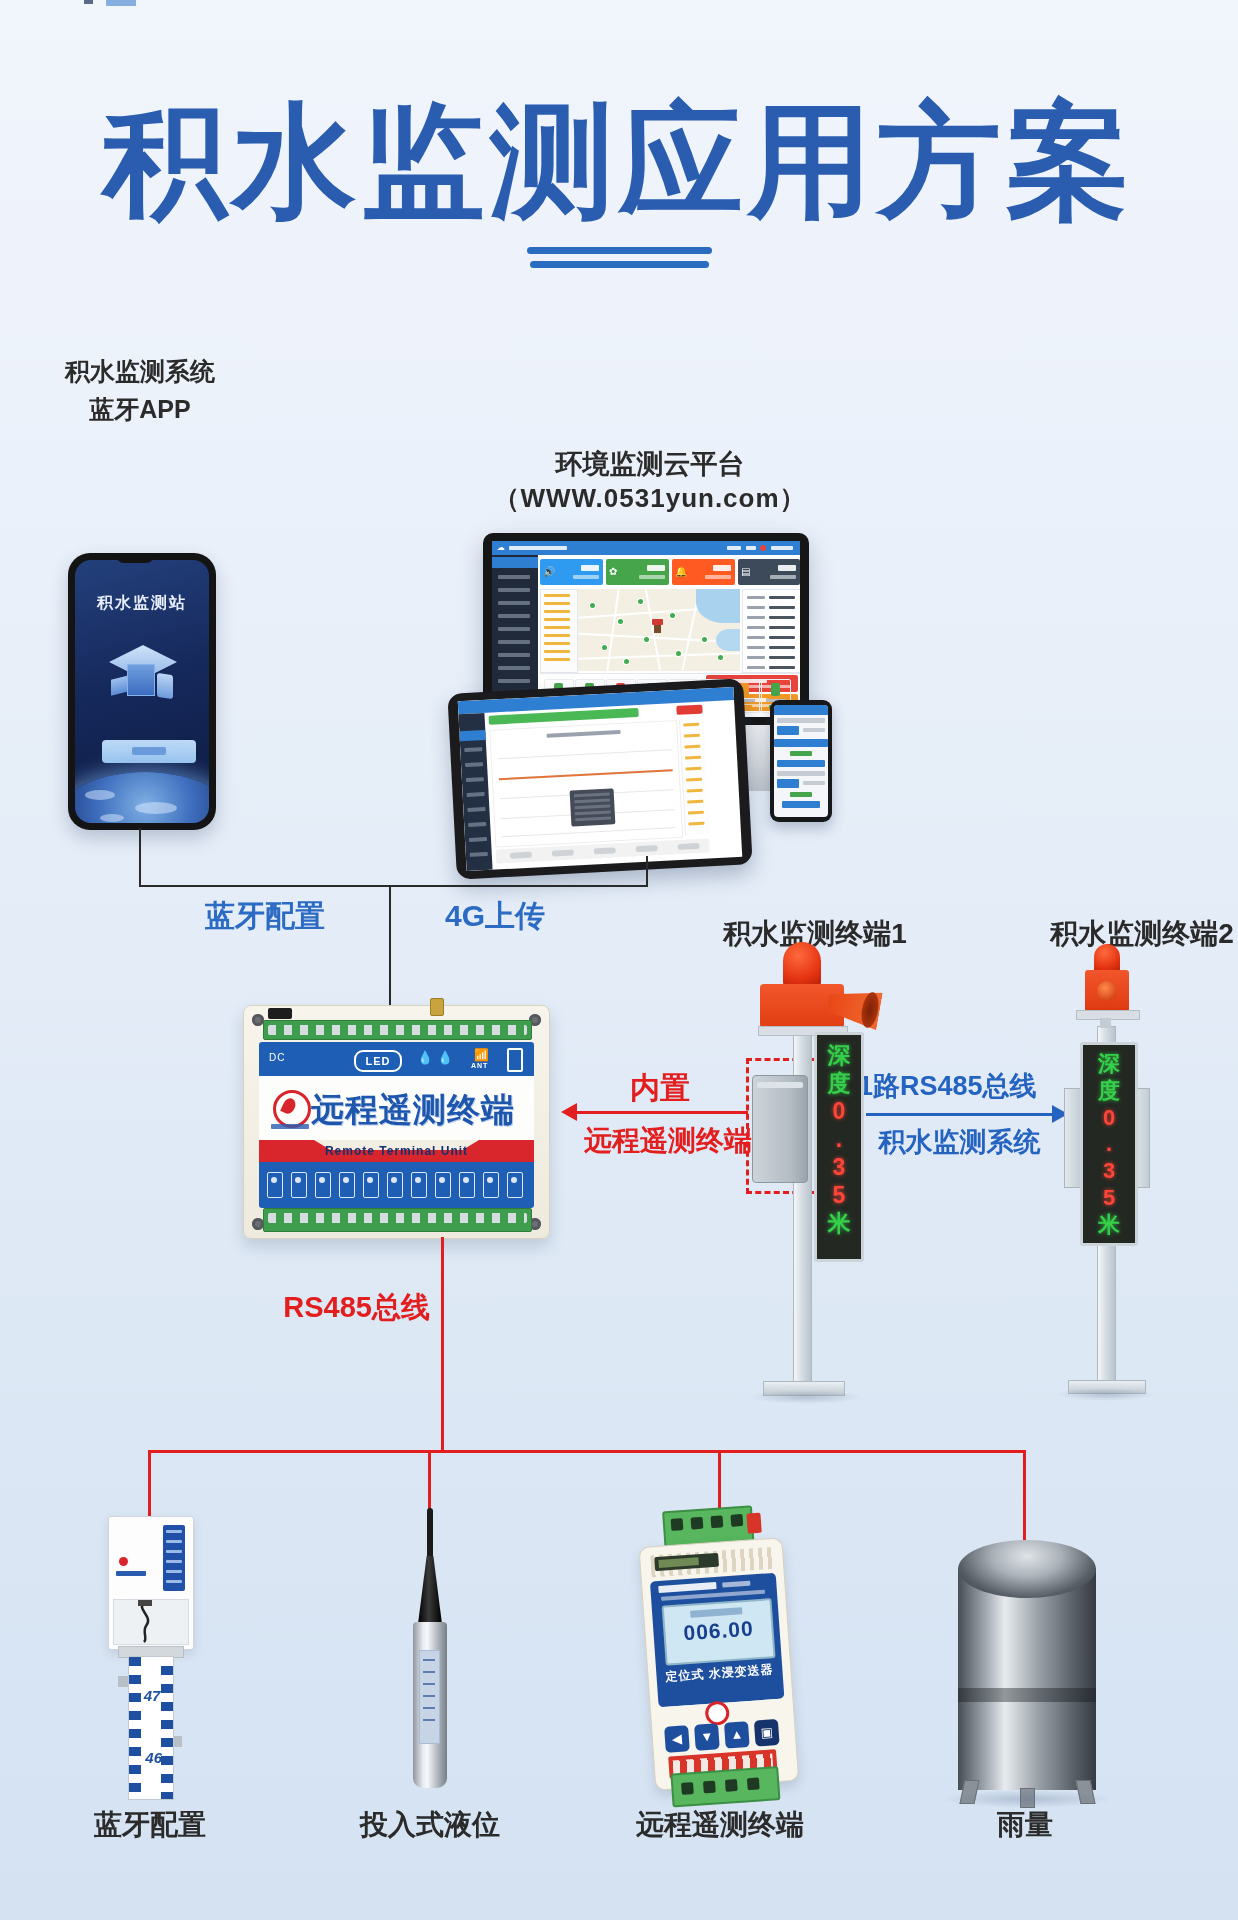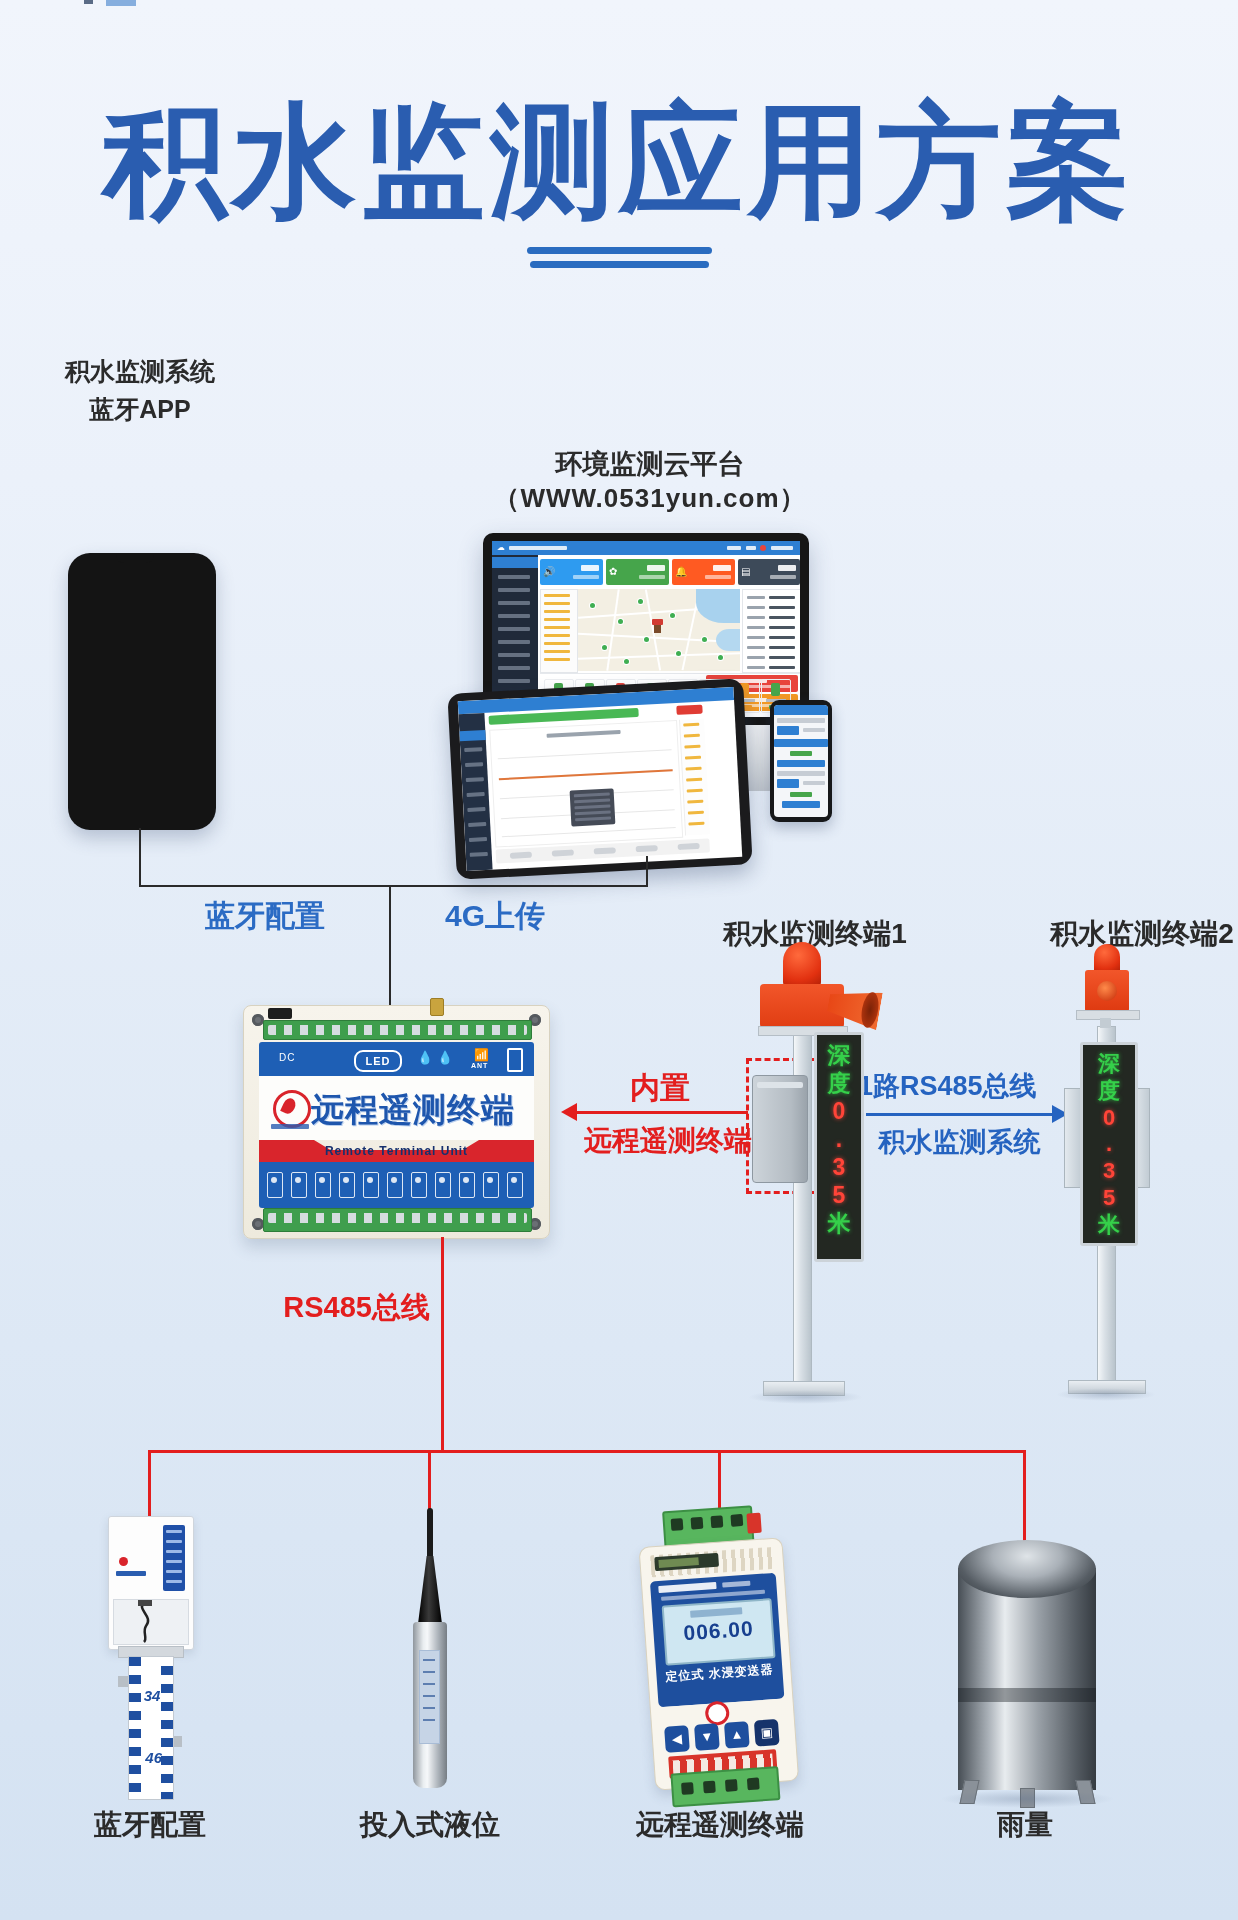--- a/index.html
+++ b/index.html
@@ -133,21 +133,21 @@
   .rtu-jack{left:24px;top:2px;width:24px;height:11px;background:#1d1d1d;border-radius:2px;}
   .rtu-ant{left:186px;top:-8px;width:12px;height:16px;background:#c9a43e;border:1px solid #9d7d26;border-radius:2px;}
   .rtu-gterm{left:19px;width:267px;height:18px;background:#3f9e4d;border:1px solid #2e7d3a;border-radius:2px;}
   .gt-top{top:14px;}
   .gt-bot{top:202px;height:22px;}
   .screwline{position:absolute;top:4px;left:4px;right:4px;height:10px;
              background:repeating-linear-gradient(90deg,#d6dde0 0 8px,transparent 8px 16px);border-radius:2px;}
   .rtu-blue-top{left:15px;top:36px;width:275px;height:34px;background:#1e5fb5;border-radius:3px 3px 0 0;}
   .led-badge{left:95px;top:8px;width:44px;height:18px;border:2px solid #fff;border-radius:9px;
              color:#fff;font-size:11px;font-weight:bold;text-align:center;line-height:18px;letter-spacing:1px;}
-  .dcin{left:20px;top:9px;width:30px;height:14px;color:#fff;font-size:10px;line-height:14px;letter-spacing:1px;}
+  .dcin{left:10px;top:9px;width:30px;height:14px;color:#fff;font-size:10px;line-height:14px;letter-spacing:1px;}
   .drop-ic{position:absolute;top:8px;color:#fff;font-size:13px;}
   .ant-ic{left:215px;top:6px;color:#fff;font-size:12px;}
   .ant-txt{position:absolute;left:212px;top:20px;color:#fff;font-size:7px;font-weight:bold;letter-spacing:1px;}
   .usb-ic{left:248px;top:6px;width:12px;height:20px;border:2px solid #fff;border-radius:2px;}
   .rtu-white{left:15px;top:70px;width:275px;height:64px;background:#fdfdfb;}
   .rtu-logo{left:14px;top:14px;width:32px;height:32px;border-radius:50%;border:3px solid #d9242b;}
   .rtu-logo-in{left:7px;top:5px;width:12px;height:16px;background:#d9242b;border-radius:50% 50% 50% 0;transform:rotate(25deg);}
   .rtu-logo-txt{left:12px;top:48px;width:38px;height:5px;background:#2a5db0;border-radius:1px;opacity:.8;}
   .rtu-title{left:52px;top:12px;width:220px;font-size:33px;font-weight:900;color:#1e56ad;letter-spacing:1px;
              text-shadow:1px 1px 0 #b9cfee;}
@@ -303,20 +303,37 @@
 <div class="abs main-title">积水监测应用方案</div>
 <div class="abs title-bar tb1"></div>
 <div class="abs title-bar tb2"></div>
 
 <div class="abs ctr lbl-dark app-lbl1">积水监测系统</div>
 <div class="abs ctr lbl-dark app-lbl2">蓝牙APP</div>
 <div class="abs ctr lbl-dark cloud-lbl1">环境监测云平台</div>
 <div class="abs ctr lbl-dark cloud-lbl2">（WWW.0531yun.com）</div>
 
 <div class="abs phone">
+  <div class="abs phone-screen">
+    <div class="abs ctr phone-title">积水监测站</div>
+    <div class="abs iso">
+      <div class="abs iso-top"></div>
+      <div class="abs iso-cube2"></div>
+      <div class="abs iso-cube"></div>
+      <div class="abs iso-pad"></div>
+    </div>
+    <div class="abs phone-btn">
+      <div class="abs phone-btn-txt"></div>
+    </div>
+    <div class="abs earth">
+      <div class="abs earth-spot" style="left:40px;top:18px;width:30px;height:10px;"></div>
+      <div class="abs earth-spot" style="left:90px;top:30px;width:42px;height:12px;"></div>
+      <div class="abs earth-spot" style="left:55px;top:42px;width:24px;height:8px;"></div>
+    </div>
+  </div>
   <div class="abs phone-notch"></div>
 </div>
 
 <div class="abs imac">
   <div class="abs imac-screen">
     <div class="abs db-top">
       <div class="abs db-cloud">☁</div>
       <div class="abs wbar" style="left:17px;top:5px;width:58px;height:4px;"></div>
       <div class="abs wbar" style="left:235px;top:5px;width:14px;height:4px;"></div>
       <div class="abs wbar" style="left:254px;top:5px;width:10px;height:4px;"></div>
@@ -673,21 +690,21 @@
         <rect x="24" y="0" width="14" height="6" fill="#444"></rect>
       </svg>
   </div>
 </div>
 <div class="abs s1-bracket"></div>
 <div class="abs s1-tab1"></div>
 <div class="abs s1-tab2"></div>
 <div class="abs s1-staff">
   <div class="e-left"></div>
     <div class="e-right"></div>
-  <div class="gaugenum" style="top:30px;">34</div>
+  <div class="gaugenum" style="top:30px;">47</div>
   <div class="gaugenum" style="top:92px;text-align:right;">46</div>
 </div>
 <div class="abs ctr sens-lbl s1-lbl">蓝牙配置</div>
 
 <div class="abs s2-cable"></div>
 <div class="abs s2-cone"></div>
 <div class="abs s2-body">
   <div class="s2-label">
     <div class="s2-lline" style="top:8px;"></div>
       <div class="s2-lline" style="top:20px;"></div>

